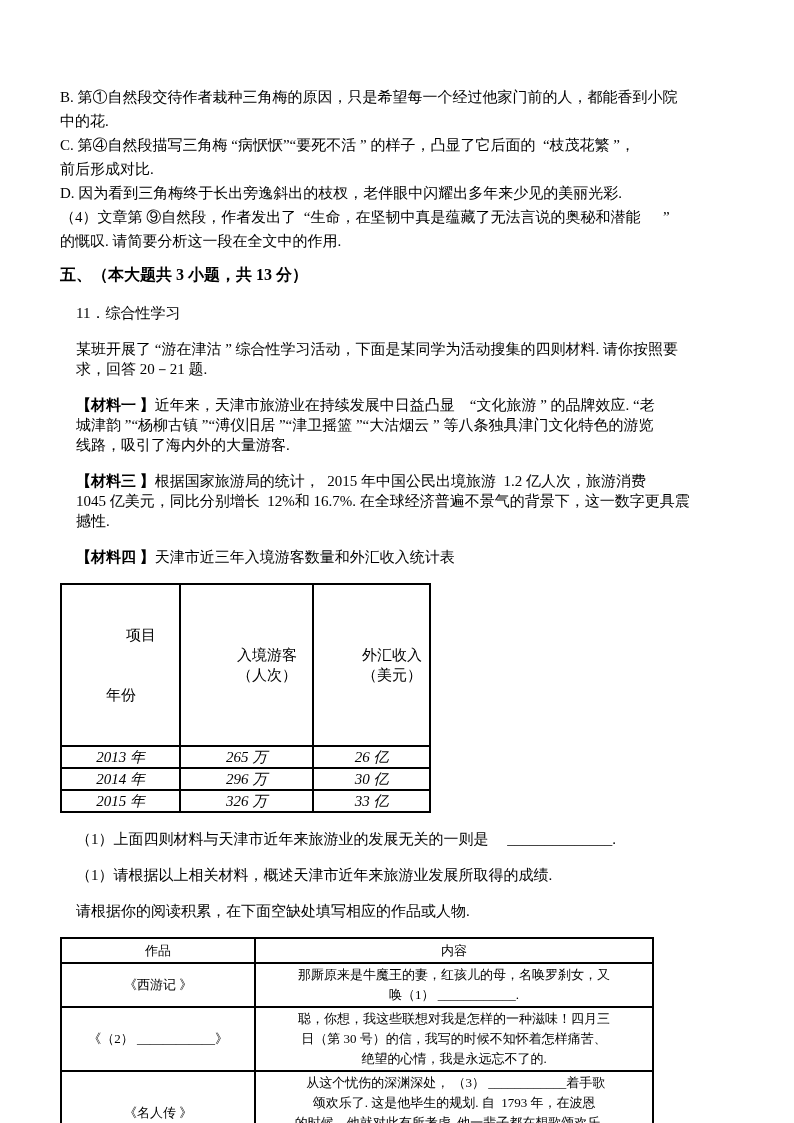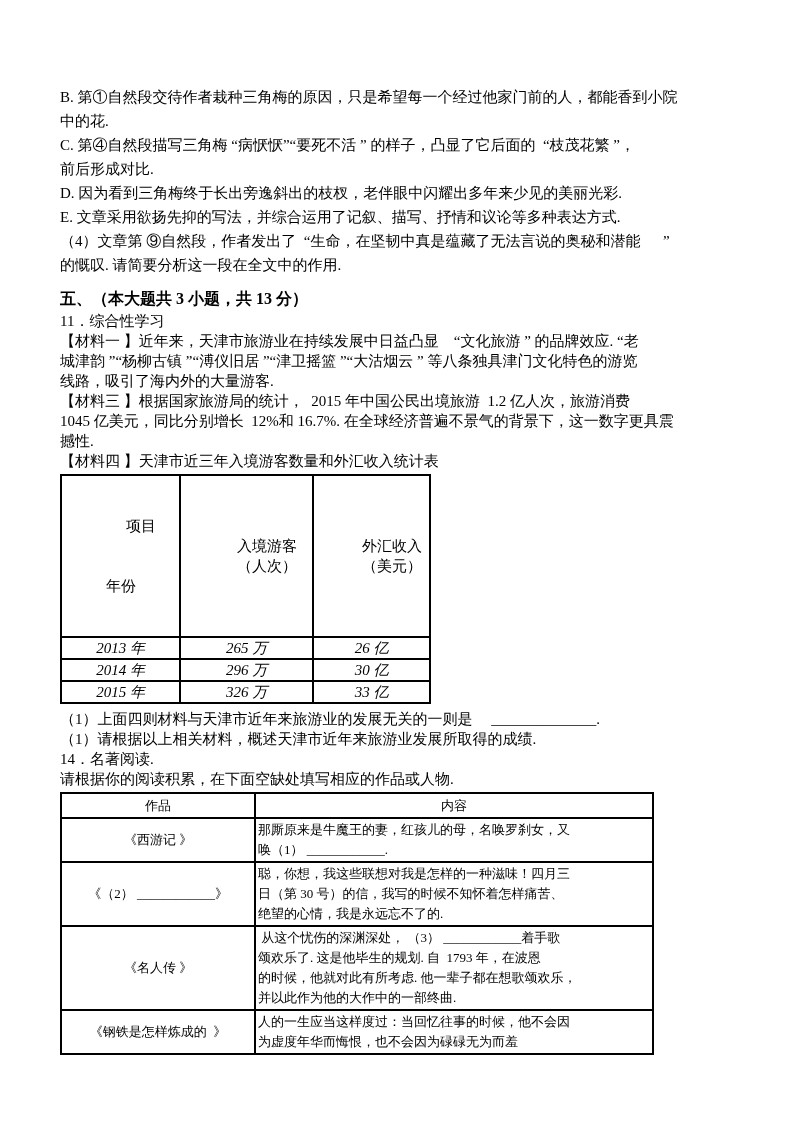--- a/index.html
+++ b/index.html
@@ -12,65 +12,66 @@
     font-size:15px;
     box-sizing:border-box;
     padding:85px 56px 0 60px;
     overflow:hidden;
     margin:0 auto;
   }
   .toplines p{
     margin:0;line-height:24px;white-space:pre;overflow:hidden;
   }
   .heading{
-    margin:10px 0 0 0;line-height:24px;font-weight:bold;font-size:16px;white-space:pre;
+    margin:10px 0 8px 0;line-height:24px;font-weight:bold;font-size:16px;white-space:pre;
   }
   .body20 p{
-    margin:0;line-height:20px;white-space:pre;overflow:hidden;
+    margin:16px;line-height:20px;white-space:pre;overflow:hidden;
   }
-  .body20 p b{font-weight:normal;}
+  .body20 p b{font-weight:bold;}
   table{border-collapse:collapse;table-layout:fixed;}
   td,th{border:2px solid #000;padding:0;vertical-align:middle;}
   
   .stats{width:240px;margin:3px 0 5px 0;}
   .stats td{line-height:20px;text-align:center;white-space:pre;font-size:15px;}
   .stats .c1{width:76px;}
   .stats .c2{width:90px;}
   .stats .c3{width:74px;margin-top:48px;}
   .stats .corner .ct{text-align:center;line-height:20px;}
   .stats .corner .cb{text-align:left;line-height:20px;padding-left:3px;}
   .stats .hdr td{height:41px;padding-left:41px;}
   .stats .drow td{height:20px;font-style:italic;}
   
   .works{width:588px;margin:3px 0 0 0;}
   .works td{line-height:20px;font-size:13px;}
   .works .colwork{width:192px;text-align:center;white-space:pre;}
-  .works .colcontent{width:392px;white-space:pre;padding:1px 2px;}
+  .works .colcontent{width:392px;text-align:center;white-space:pre;padding:1px 2px;}
   .works .hrow td{height:21px;text-align:center;font-weight:normal;}
 </style>
 </head>
 <body>
 
 <div class="page">
 
   <div class="toplines">
     <p>B. 第①自然段交待作者栽种三角梅的原因，只是希望每一个经过他家门前的人，都能香到小院
 中的花.</p>
     <p>C. 第④自然段描写三角梅 “病恹恹”“要死不活 ” 的样子，凸显了它后面的  “枝茂花繁 ”，
 前后形成对比.</p>
     <p>D. 因为看到三角梅终于长出旁逸斜出的枝杈，老伴眼中闪耀出多年来少见的美丽光彩.</p>
-    <p>E. 文章采用欲扬先抑的写法，并综合运用了记叙、描写、抒情和议论等多种表达方式.</p>
     <p>（4）文章第 ⑨自然段，作者发出了  “生命，在坚韧中真是蕴藏了无法言说的奥秘和潜能      ”
 的慨叹. 请简要分析这一段在全文中的作用.</p>
   </div>
 
   <p class="heading">五、（本大题共 3 小题，共 13 分）</p>
 
   <div class="body20">
     <p>11．综合性学习</p>
+    <p>某班开展了 “游在津沽 ” 综合性学习活动，下面是某同学为活动搜集的四则材料. 请你按照要
+求，回答 20－21 题.</p>
 
     <p><b>【材料一 】</b><span>近年来，天津市旅游业在持续发展中日益凸显    “文化旅游 ” 的品牌效应. “老
 城津韵 ”“杨柳古镇 ”“溥仪旧居 ”“津卫摇篮 ”“大沽烟云 ” 等八条独具津门文化特色的游览
 线路，吸引了海内外的大量游客.</span></p>
     <p><b>【材料三 】</b><span>根据国家旅游局的统计，  2015 年中国公民出境旅游  1.2 亿人次，旅游消费
 1045 亿美元，同比分别增长  12%和 16.7%. 在全球经济普遍不景气的背景下，这一数字更具震
 撼性.</span></p>
     <p><b>【材料四 】</b><span>天津市近三年入境游客数量和外汇收入统计表</span></p>
 
     <table class="stats">
@@ -98,21 +99,20 @@
         <tr class="drow">
           <td class="c1">2015 年</td>
           <td class="c2">326 万</td>
           <td class="c3">33 亿</td>
         </tr>
       </tbody>
     </table>
 
     <p>（1）上面四则材料与天津市近年来旅游业的发展无关的一则是     ______________.</p>
     <p>（1）请根据以上相关材料，概述天津市近年来旅游业发展所取得的成绩.</p>
-    <p>14．名著阅读.</p>
     <p>请根据你的阅读积累，在下面空缺处填写相应的作品或人物.</p>
 
     <table class="works">
       <tbody>
         <tr class="hrow">
           <td class="colwork">作品</td>
           <td class="colcontent">内容</td>
         </tr>
         <tr>
           <td class="colwork">《西游记 》</td>

